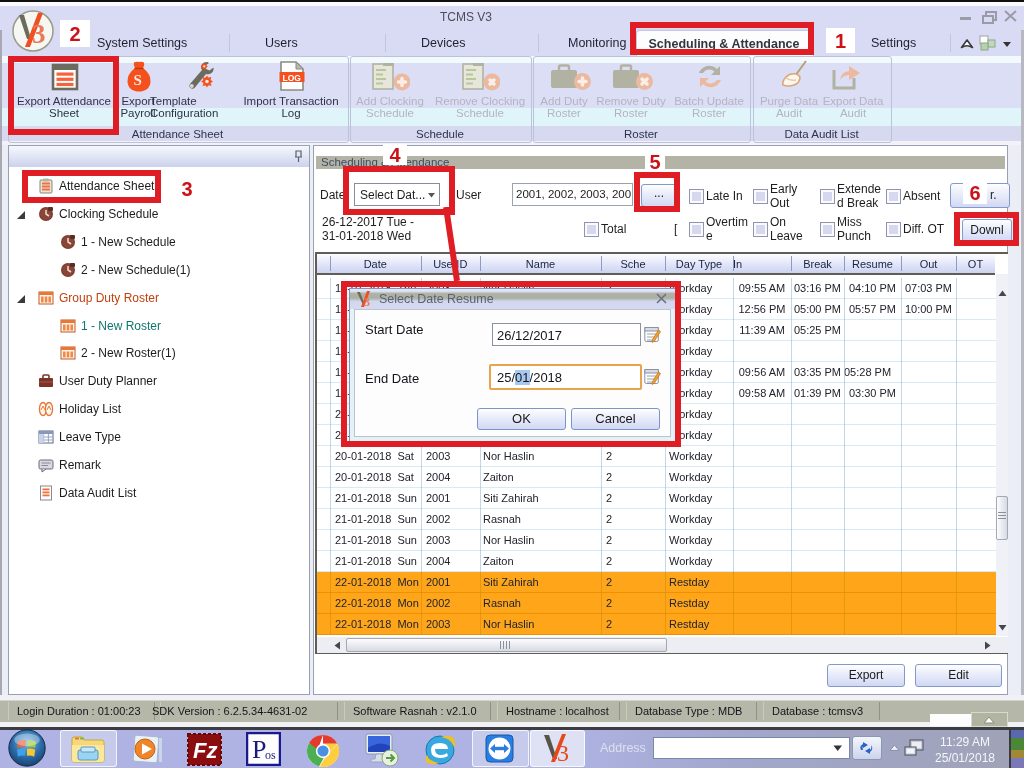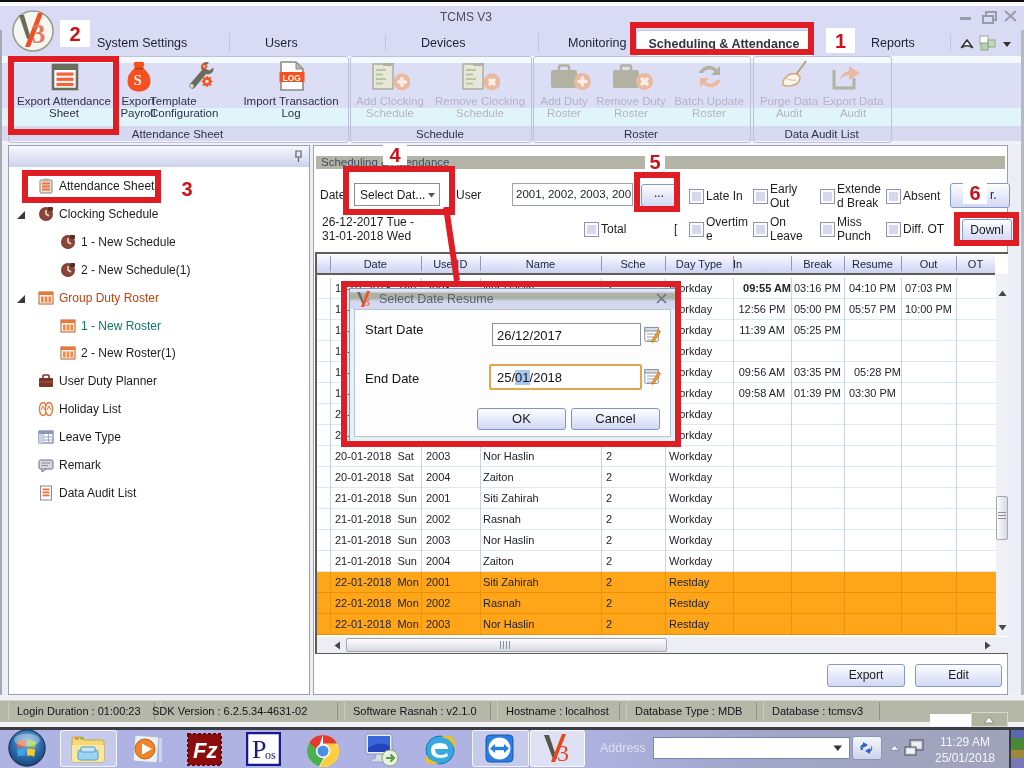--- a/index.html
+++ b/index.html
@@ -22,21 +22,21 @@
   </svg>
 <div class="ap" style="left:0;top:30px;width:1024px;height:26px;background:#d9dbf4;"></div>
 <div class="sep" style="left:229px;top:34px;height:18px;"></div>
 <div class="sep" style="left:385px;top:34px;height:18px;"></div>
 <div class="sep" style="left:538px;top:34px;height:18px;"></div>
 <div class="sep" style="left:950px;top:34px;height:18px;"></div>
 <div class="tx" style="left:97px;top:36px;font-size:12.5px;color:#1c2230;">System Settings</div>
 <div class="tx" style="left:265px;top:36px;font-size:12.5px;color:#1c2230;">Users</div>
 <div class="tx" style="left:421px;top:36px;font-size:12.5px;color:#1c2230;">Devices</div>
 <div class="tx" style="left:568px;top:36px;font-size:12.5px;color:#1c2230;">Monitoring</div>
-<div class="tx" style="left:871px;top:36px;font-size:12.5px;color:#1c2230;">Reports</div>
+<div class="tx" style="left:871px;top:36px;font-size:12.5px;color:#1c2230;">Settings</div>
 <div class="ap" style="left:636px;top:30px;width:176px;height:26px;background:#fdfdfe;border:1px solid #c4c8da;border-bottom:none;border-radius:4px 4px 0 0;"></div>
 <div class="tx" style="left:636px;top:37px;width:176px;text-align:center;font-size:12.5px;font-weight:bold;color:#30353e;">Scheduling &amp; Attendance</div>
 <svg class="ap" style="left:959px;top:36px;" width="16" height="14">
     <path d="M2.5 11.5 L8 4 L13.5 11.5 Q8 8 2.5 11.5 Z" fill="#fff" stroke="#3a3a3a" stroke-width="1.6" stroke-linejoin="round"></path>
   </svg>
 <svg class="ap" style="left:979px;top:35px;" width="18" height="16">
     <rect x="1" y="1" width="8" height="8" fill="#fdfdfd" stroke="#9aa89a"></rect>
     <rect x="9" y="5" width="7" height="7" fill="#c2d8b8" stroke="#8aa888"></rect>
     <rect x="2" y="8" width="7" height="7" fill="#b8d0ac" stroke="#8aa888"></rect>
   </svg>
@@ -303,21 +303,21 @@
 <div class="ap" style="left:791px;top:256px;width:1px;height:15px;background:#8f9bbf;"></div>
 <div class="ap" style="left:844px;top:256px;width:1px;height:15px;background:#8f9bbf;"></div>
 <div class="ap" style="left:901px;top:256px;width:1px;height:15px;background:#8f9bbf;"></div>
 <div class="ap" style="left:956px;top:256px;width:1px;height:15px;background:#8f9bbf;"></div>
 <div class="ap" style="left:317px;top:278.0px;width:679px;height:21.0px;background:#fff;border-bottom:1px solid #d8eaf6;box-sizing:border-box;"></div>
 <div class="tx" style="left:335px;top:282.0px;font-size:11px;color:#20242c;">18-01-2018&nbsp;&nbsp;Thu</div>
 <div class="tx" style="left:426px;top:282.0px;font-size:11px;color:#20242c;">2003</div>
 <div class="tx" style="left:483px;top:282.0px;font-size:11px;color:#20242c;">Nor Haslin</div>
 <div class="tx" style="left:606px;top:282.0px;font-size:11px;color:#20242c;">2</div>
 <div class="tx" style="left:669px;top:282.0px;font-size:11px;color:#20242c;">Workday</div>
-<div class="tx" style="left:733px;top:282.0px;width:58px;text-align:right;font-size:11px;color:#20242c;font-weight:bold;">09:55 AM</div>
+<div class="tx" style="left:733px;top:282.0px;width:58px;text-align:center;font-size:11px;color:#20242c;">09:55 AM</div>
 <div class="tx" style="left:791px;top:282.0px;width:53px;text-align:center;font-size:11px;color:#20242c;">03:16 PM</div>
 <div class="tx" style="left:844px;top:282.0px;width:57px;text-align:center;font-size:11px;color:#20242c;">04:10 PM</div>
 <div class="tx" style="left:901px;top:282.0px;width:55px;text-align:center;font-size:11px;color:#20242c;">07:03 PM</div>
 <div class="ap" style="left:317px;top:299.0px;width:679px;height:21.0px;background:#fff;border-bottom:1px solid #d8eaf6;box-sizing:border-box;"></div>
 <div class="tx" style="left:335px;top:303.0px;font-size:11px;color:#20242c;">18-01-2018&nbsp;&nbsp;Thu</div>
 <div class="tx" style="left:426px;top:303.0px;font-size:11px;color:#20242c;">2004</div>
 <div class="tx" style="left:483px;top:303.0px;font-size:11px;color:#20242c;">Zaiton</div>
 <div class="tx" style="left:606px;top:303.0px;font-size:11px;color:#20242c;">2</div>
 <div class="tx" style="left:669px;top:303.0px;font-size:11px;color:#20242c;">Workday</div>
 <div class="tx" style="left:733px;top:303.0px;width:58px;text-align:center;font-size:11px;color:#20242c;">12:56 PM</div>
@@ -339,21 +339,21 @@
 <div class="tx" style="left:606px;top:345.0px;font-size:11px;color:#20242c;">2</div>
 <div class="tx" style="left:669px;top:345.0px;font-size:11px;color:#20242c;">Workday</div>
 <div class="ap" style="left:317px;top:362.0px;width:679px;height:21.0px;background:#fff;border-bottom:1px solid #d8eaf6;box-sizing:border-box;"></div>
 <div class="tx" style="left:335px;top:366.0px;font-size:11px;color:#20242c;">19-01-2018&nbsp;&nbsp;Fri</div>
 <div class="tx" style="left:426px;top:366.0px;font-size:11px;color:#20242c;">2003</div>
 <div class="tx" style="left:483px;top:366.0px;font-size:11px;color:#20242c;">Nor Haslin</div>
 <div class="tx" style="left:606px;top:366.0px;font-size:11px;color:#20242c;">2</div>
 <div class="tx" style="left:669px;top:366.0px;font-size:11px;color:#20242c;">Workday</div>
 <div class="tx" style="left:733px;top:366.0px;width:58px;text-align:center;font-size:11px;color:#20242c;">09:56 AM</div>
 <div class="tx" style="left:791px;top:366.0px;width:53px;text-align:center;font-size:11px;color:#20242c;">03:35 PM</div>
-<div class="tx" style="left:844px;top:366.0px;width:57px;text-align:right;font-size:11px;color:#20242c;">05:28 PM</div>
+<div class="tx" style="left:844px;top:366.0px;width:57px;text-align:left;font-size:11px;color:#20242c;">05:28 PM</div>
 <div class="ap" style="left:317px;top:383.0px;width:679px;height:21.0px;background:#fff;border-bottom:1px solid #d8eaf6;box-sizing:border-box;"></div>
 <div class="tx" style="left:335px;top:387.0px;font-size:11px;color:#20242c;">19-01-2018&nbsp;&nbsp;Fri</div>
 <div class="tx" style="left:426px;top:387.0px;font-size:11px;color:#20242c;">2004</div>
 <div class="tx" style="left:483px;top:387.0px;font-size:11px;color:#20242c;">Zaiton</div>
 <div class="tx" style="left:606px;top:387.0px;font-size:11px;color:#20242c;">2</div>
 <div class="tx" style="left:669px;top:387.0px;font-size:11px;color:#20242c;">Workday</div>
 <div class="tx" style="left:733px;top:387.0px;width:58px;text-align:center;font-size:11px;color:#20242c;">09:58 AM</div>
 <div class="tx" style="left:791px;top:387.0px;width:53px;text-align:center;font-size:11px;color:#20242c;">01:39 PM</div>
 <div class="tx" style="left:844px;top:387.0px;width:57px;text-align:center;font-size:11px;color:#20242c;">03:30 PM</div>
 <div class="ap" style="left:317px;top:404.0px;width:679px;height:21.0px;background:#fff;border-bottom:1px solid #d8eaf6;box-sizing:border-box;"></div>

